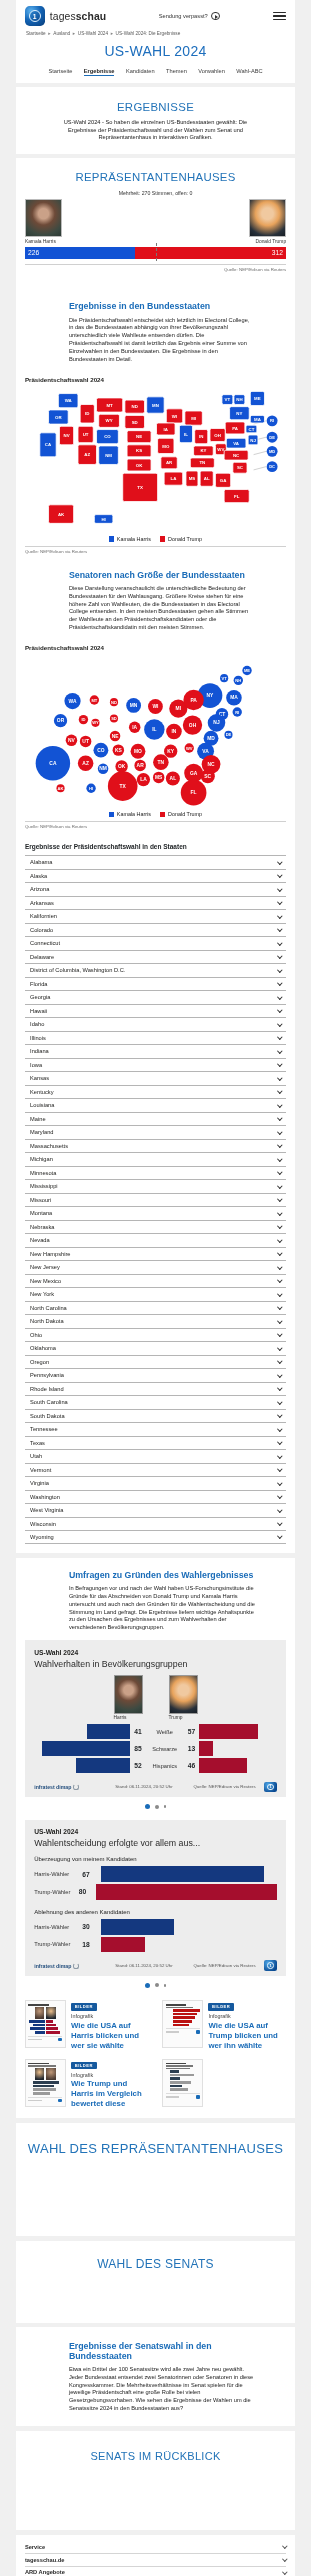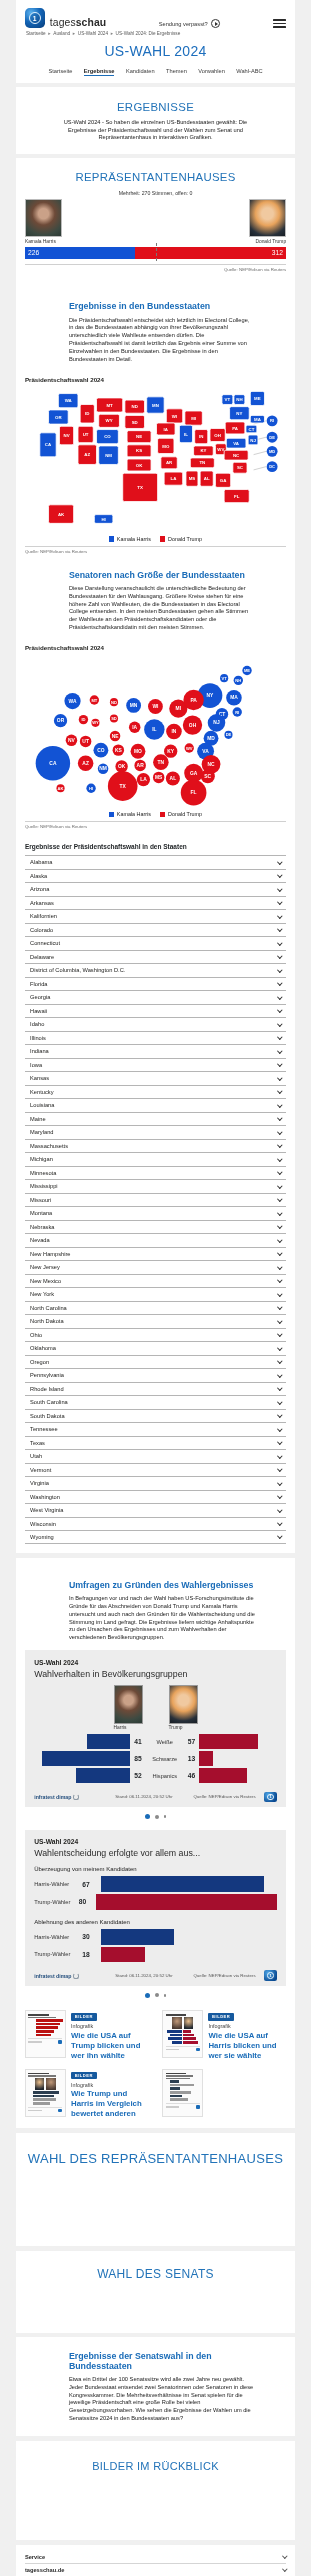--- a/index.html
+++ b/index.html
@@ -3,21 +3,21 @@
 <meta charset="utf-8">
 <style>
   * { margin:0; padding:0; box-sizing:border-box; }
   html,body { background:#f0f0f0; }
   body { font-family:"Liberation Sans", sans-serif; color:#1d2124; width:311px; min-height:2576px; margin:0 auto; }
   .card { background:#fff; margin:0 15.6px 4.7px 15.6px; position:relative; }
   .pad { padding:9.3px; }
 
   
   .header-card { padding:4.1px 9.3px 0 9.3px; }
-  .masthead { display:flex; align-items:flex-end; height:24px; }
+  .masthead { display:flex; align-items:center; height:24px; }
   .logo-tile { width:19.7px; height:19.7px; border-radius:4.7px; background:radial-gradient(circle at 30% 25%, #5db4f0 0%, #1466b8 45%, #083d7a 100%); display:flex; align-items:center; justify-content:center; flex:0 0 auto; }
   .logo-globe { width:12.4px; height:12.4px; border-radius:50%; border:1px solid #dff0fc; color:#fff; font-size:6.7px; font-weight:bold; display:flex; align-items:center; justify-content:center; background:linear-gradient(135deg,#2e86d0,#0a4a92); }
   .brand { font-size:10.4px; margin-left:5.2px; color:#2b2b2b; letter-spacing:0.1px; }
   .brand b { font-weight:bold; }
   .missed { margin-left:auto; margin-right:auto; display:flex; align-items:center; gap:3.6px; font-size:5.7px; color:#333; }
   .play-icon { width:8.8px; height:8.8px; border:0.8px solid #333; border-radius:50%; position:relative; }
   .play-icon:before { content:""; position:absolute; left:2.6px; top:2.1px; border-left:3.1px solid #333; border-top:2.1px solid transparent; border-bottom:2.1px solid transparent; }
   .burger { width:13.5px; height:8.8px; display:flex; flex-direction:column; justify-content:space-between; cursor:pointer; }
   .burger div { height:1.6px; background:#2b2b2b; border-radius:0.5px; }
   .breadcrumb { font-size:4.7px; color:#5a5a5a; padding:3.1px 0 2.1px 1px; display:flex; gap:2.6px; flex-wrap:wrap; }
@@ -851,21 +851,21 @@
         <span class="chev"></span>
       </div>
       <div class="acc-row">
         <span>Wyoming</span>
         <span class="chev"></span>
       </div>
     </div>
 </div>
 
 <div class="card pad">
-  <div class="sub-heading indent" style="margin-top:13px;">Umfragen zu Gründen des Wahlergebnisses</div>
+  <div class="sub-heading indent" style="margin-top:3px;">Umfragen zu Gründen des Wahlergebnisses</div>
   <div class="body-text indent" style="margin-top:5.2px;">In Befragungen vor und nach der Wahl haben US-Forschungsinstitute die Gründe für das Abschneiden von Donald Trump und Kamala Harris untersucht und auch nach den Gründen für die Wahlentscheidung und die Stimmung im Land gefragt. Die Ergebnisse liefern wichtige Anhaltspunkte zu den Ursachen des Ergebnisses und zum Wahlverhalten der verschiedenen Bevölkerungsgruppen.</div>
 
   <div class="chart-card">
     <div class="cc-kicker">US-Wahl 2024</div>
     <div class="cc-title">Wahlverhalten in Bevölkerungsgruppen</div>
     <div class="bf-photos">
       <div class="bf-photo-box">
           <div class="bf-photo harris photo"></div>
           <div class="bf-name">Harris</div>
         </div>
@@ -969,38 +969,20 @@
   <div class="dots">
       <span class="dot d0"></span>
       <span class="dot d1"></span>
       <span class="dot d2"></span>
     </div>
 
   <div class="teaser-grid" id="teaserGrid">
       <div class="teaser">
         <div class="thumb">
           <div class="t-line"></div>
-          <div class="t-line l2"></div>
-          <div class="t-bars">
-            <div style="width:27px"></div>
-            <div style="width:24px"></div>
-            <div style="width:22px"></div>
-            <div style="width:18.7px"></div>
-            <div style="width:15.6px"></div>
-          </div>
-          <div class="t-foot">
-            <s></s>
-            <i></i>
-          </div>
-        </div>
-        <div><span class="badge">BILDER</span><div class="kicker">Infografik</div><div class="teaser-title">Wie die USA auf Trump blicken und wer ihn wählte</div></div>
-      </div>
-      <div class="teaser">
-        <div class="thumb">
-          <div class="t-line"></div>
           <div class="t-photos">
             <i class="mini-h"></i>
             <i class="mini-t"></i>
           </div>
           <div class="t-mirror">
             <div class="lb" style="width:15.6px"></div>
             <div class="rb" style="width:7.3px"></div>
             <div class="lb" style="width:12.4px"></div>
             <div class="rb" style="width:10.4px"></div>
             <div class="lb" style="width:14.5px"></div>
@@ -1012,36 +994,54 @@
             <s></s>
             <i></i>
           </div>
         </div>
         <div><span class="badge">BILDER</span><div class="kicker">Infografik</div><div class="teaser-title">Wie die USA auf Harris blicken und wer sie wählte</div></div>
       </div>
       <div class="teaser">
         <div class="thumb">
           <div class="t-line"></div>
           <div class="t-line l2"></div>
+          <div class="t-bars">
+            <div style="width:27px"></div>
+            <div style="width:24px"></div>
+            <div style="width:22px"></div>
+            <div style="width:18.7px"></div>
+            <div style="width:15.6px"></div>
+          </div>
+          <div class="t-foot">
+            <s></s>
+            <i></i>
+          </div>
+        </div>
+        <div><span class="badge">BILDER</span><div class="kicker">Infografik</div><div class="teaser-title">Wie die USA auf Trump blicken und wer ihn wählte</div></div>
+      </div>
+      <div class="teaser">
+        <div class="thumb">
+          <div class="t-line"></div>
+          <div class="t-line l2"></div>
           <div class="t-photos">
             <i class="mini-t"></i>
             <i class="mini-h"></i>
           </div>
           <div class="t-gbars">
             <div style="width:26px;background:#2c3e50"></div>
             <div style="width:21px;background:#2c3e50"></div>
             <div style="width:23px"></div>
             <div style="width:17.6px"></div>
           </div>
           <div class="t-foot">
             <s></s>
             <i></i>
           </div>
         </div>
-        <div><span class="badge">BILDER</span><div class="kicker">Infografik</div><div class="teaser-title">Wie Trump und Harris im Vergleich bewertet anderen</div></div>
+        <div><span class="badge">BILDER</span><div class="kicker">Infografik</div><div class="teaser-title">Wie Trump und Harris im Vergleich bewertet diese</div></div>
       </div>
       <div class="teaser">
         <div class="thumb">
           <div class="t-line"></div>
           <div class="t-line l2"></div>
           <div class="t-line l2" style="width:70%"></div>
           <div class="t-gbars">
             <div style="width:9.3px;background:#2c3e50"></div>
             <div style="width:24px"></div>
             <div style="width:10.4px;background:#2c3e50"></div>
@@ -1065,21 +1065,21 @@
 <div class="card embed-card" style="height:82px; padding-top:16.6px;">
   <div class="caps-heading" style="font-size:12px;">WAHL DES SENATS</div>
 </div>
 
 <div class="card pad" style="padding-bottom:13.5px;">
   <div class="sub-heading indent" style="margin-top:4.1px;">Ergebnisse der Senatswahl in den Bundesstaaten</div>
   <div class="body-text indent" style="margin-top:5.2px;">Etwa ein Drittel der 100 Senatssitze wird alle zwei Jahre neu gewählt. Jeder Bundesstaat entsendet zwei Senatorinnen oder Senatoren in diese Kongresskammer. Die Mehrheitsverhältnisse im Senat spielen für die jeweilige Präsidentschaft eine große Rolle bei vielen Gesetzgebungsvorhaben. Wie sehen die Ergebnisse der Wahlen um die Senatssitze 2024 in den Bundesstaaten aus?</div>
 </div>
 
 <div class="card embed-card" style="height:99px; padding-top:18.7px;">
-  <div class="caps-heading" style="font-size:11px;">BILDER IM RÜCKBLICK</div>
+  <div class="caps-heading" style="font-size:11px;">SENATS IM RÜCKBLICK</div>
 </div>
 
 <div class="card site-footer" style="margin-bottom:0;">
   <div id="footerAcc">
       <div class="f-acc">
         <span>Service</span>
         <span class="chev"></span>
       </div>
       <div class="f-acc">
         <span>tagesschau.de</span>

